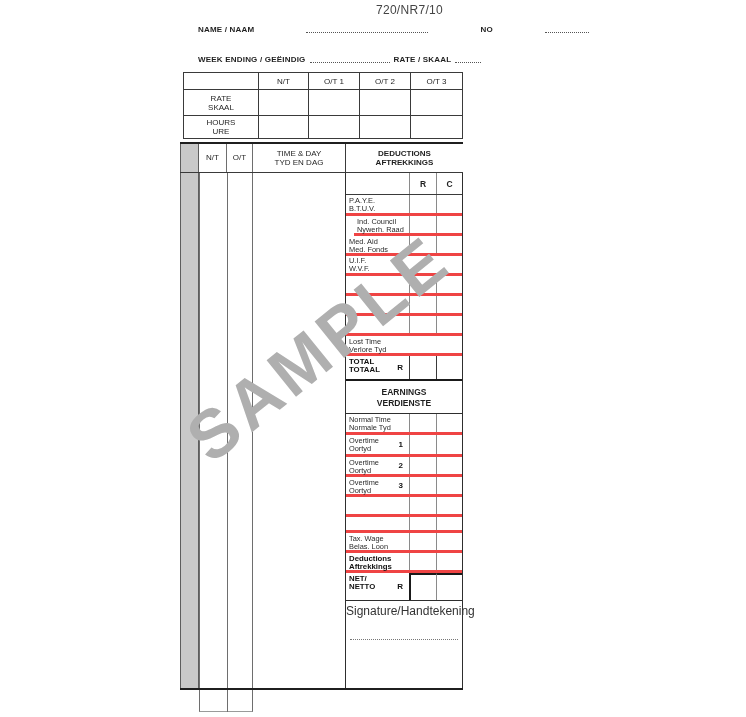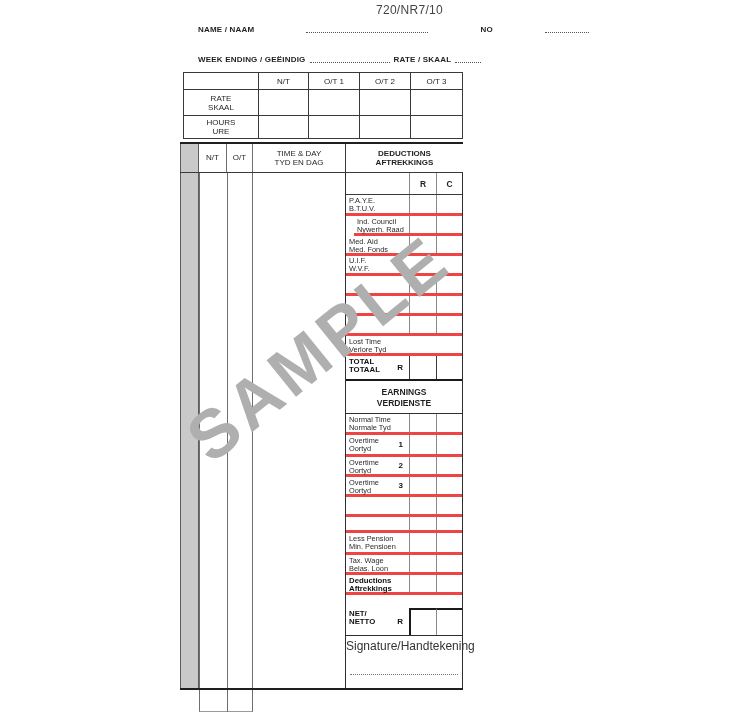--- a/index.html
+++ b/index.html
@@ -246,45 +246,37 @@
     <div class="drow" style="height:20px;">
       <div class="lbl"></div>
         <div class="cr"></div>
         <div class="cc"></div>
     </div>
     <div class="drow" style="height:16px;">
       <div class="lbl"></div>
         <div class="cr"></div>
         <div class="cc"></div>
     </div>
-    <div class="drow" style="height:22px;">
-      <div class="lbl">
-          <span>Less Pension</span>
-          <span>Min. Pensioen</span>
-        </div>
-      <div class="cr"></div>
-        <div class="cc"></div>
-    </div>
     <div class="drow" style="height:20px;">
       <div class="lbl">
           <span>Tax. Wage</span>
           <span>Belas. Loon</span>
         </div>
       <div class="cr"></div>
         <div class="cc"></div>
     </div>
     <div class="drow b" style="height:20px;">
       <div class="lbl">
           <span>Deductions</span>
           <span>Aftrekkings</span>
         </div>
       <div class="cr"></div>
         <div class="cc"></div>
     </div>
-    <div class="drow b net" style="height:28px;margin-top:13px;">
+    <div class="drow b net" style="height:28px;">
       <div class="lbl">
           <span>NET/</span>
           <span>NETTO</span>
         <span class="sfx">R</span>
         </div>
       <div class="cr"></div>
         <div class="cc"></div>
     </div>
 
     <div class="sig-box">

